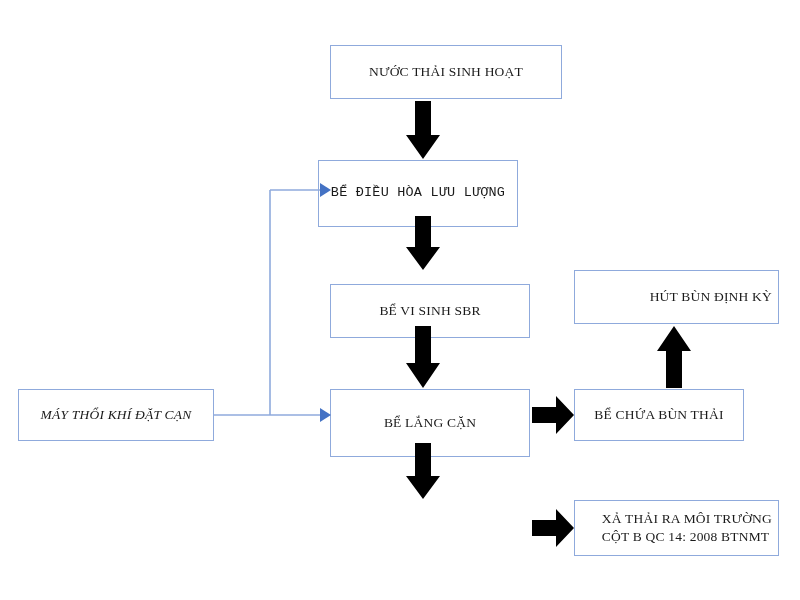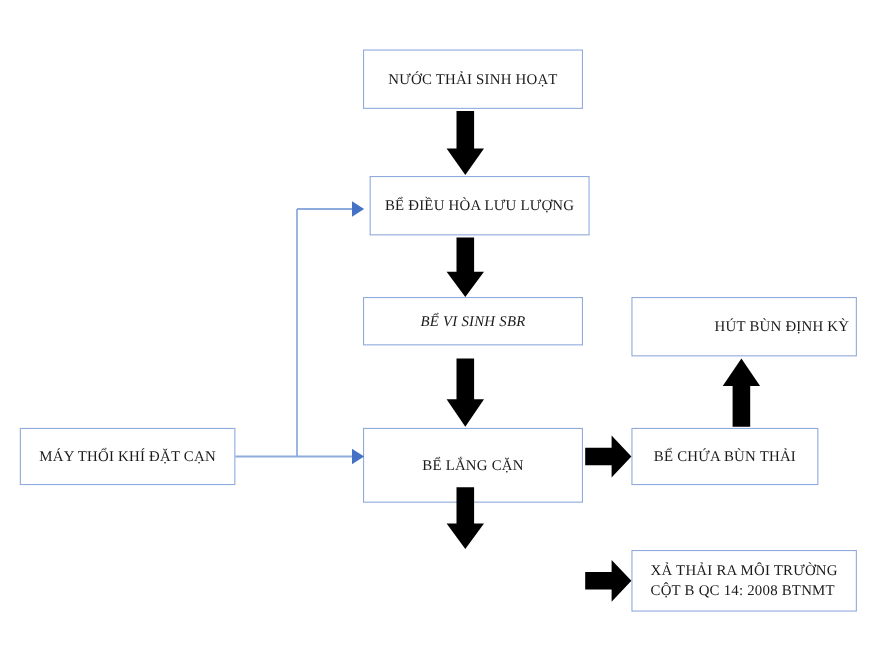--- a/index.html
+++ b/index.html
@@ -27,21 +27,21 @@
     align-items: center;
     justify-content: center;
     text-align: center;
     color: #1a1a1a;
     font-size: 13.5px;
     letter-spacing: 0.2px;
     line-height: 1.35;
     padding: 2px 6px;
   }
   .node.align-left {
-    justify-content: center;
+    justify-content: flex-end;
     text-align: left;
   }
   .node-label {
     display: block;
     white-space: pre-line;
   }
   
   .arrow-black {
     position: absolute;
     overflow: visible;
@@ -63,37 +63,37 @@
   .conn-blue .head {
     fill: #4472c4;
     stroke: none;
   }
 </style>
 </head>
 <body>
 
 <div id="canvas">
 
-  <div class="node" style="left:330px; top:45px; width:200px; height:54px;">
+  <div class="node" style="left:330px; top:45px; width:232px; height:54px;">
     <span class="node-label">NƯỚC THẢI SINH HOẠT</span>
   </div>
 
-  <div class="node" style="left:336px; top:160px; width:200px; height:54px;">
+  <div class="node" style="left:318px; top:160px; width:200px; height:67px;font-family:Liberation Mono, monospace;">
     <span class="node-label">BỂ ĐIỀU HÒA LƯU LƯỢNG</span>
   </div>
 
-  <div class="node" style="left:330px; top:270px; width:200px; height:44px;font-style:italic;">
+  <div class="node" style="left:330px; top:284px; width:200px; height:54px;">
     <span class="node-label">BỂ VI SINH SBR</span>
   </div>
 
   <div class="node" style="left:574px; top:270px; width:205px; height:54px;justify-content:flex-end;">
     <span class="node-label">HÚT BÙN ĐỊNH KỲ</span>
   </div>
 
-  <div class="node" style="left:18px; top:389px; width:196px; height:52px;">
+  <div class="node" style="left:18px; top:389px; width:196px; height:52px;font-style:italic;">
     <span class="node-label">MÁY THỔI KHÍ ĐẶT CẠN</span>
   </div>
 
   <div class="node" style="left:330px; top:389px; width:200px; height:68px;">
     <span class="node-label">BỂ LẮNG CẶN</span>
   </div>
 
   <div class="node" style="left:574px; top:389px; width:170px; height:52px;">
     <span class="node-label">BỂ CHỨA BÙN THẢI</span>
   </div>

